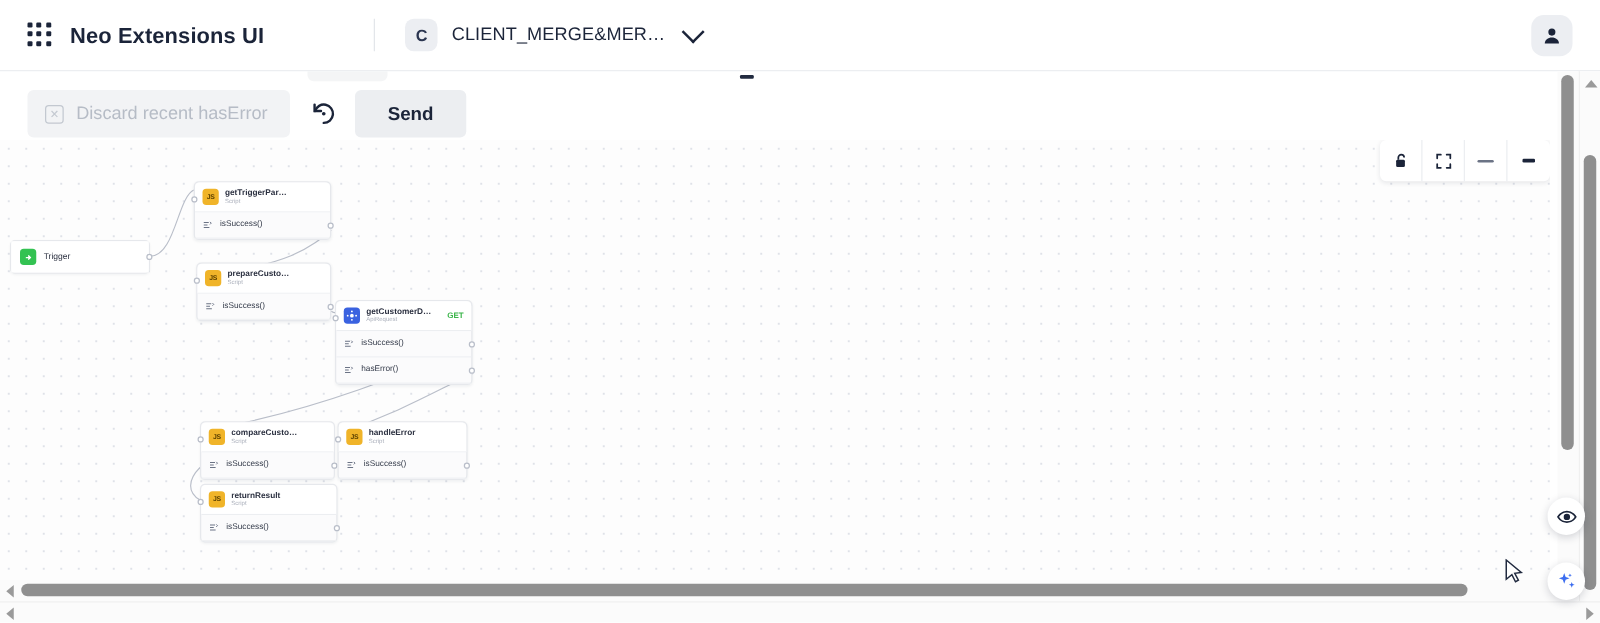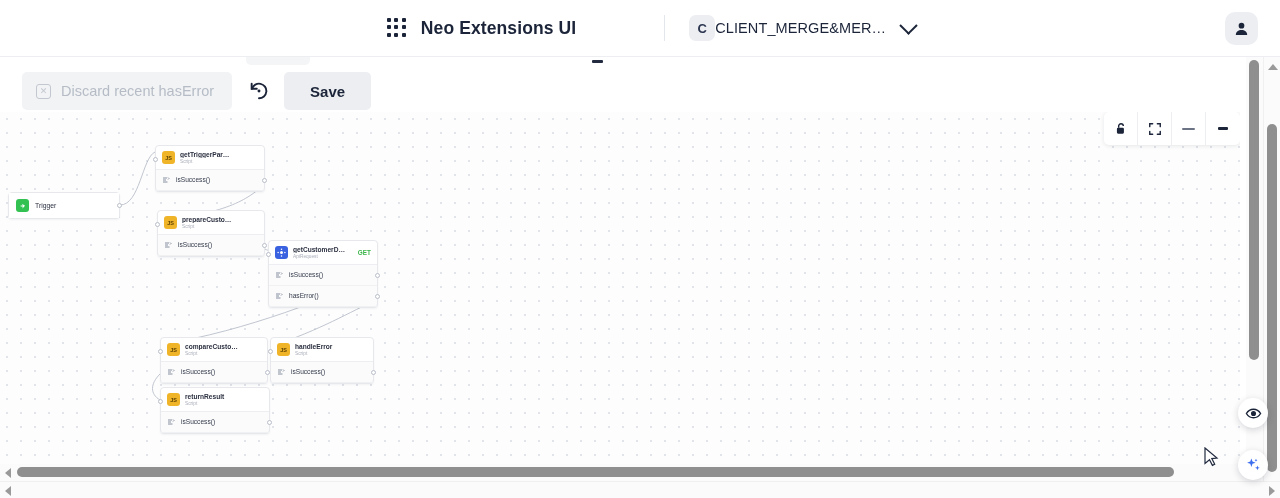--- a/index.html
+++ b/index.html
@@ -12,21 +12,20 @@
   }
 
   
   .appbar {
     position: absolute; top: 0; left: 0;
     width: 1280px; height: 57px;
     background: #ffffff;
     border-bottom: 1px solid #eceef1;
     display: flex; align-items: center;
     z-index: 40;
-    justify-content: center;
   }
   .grid-icon {
     margin-left: 22px;
     width: 20px; height: 20px;
     display: grid;
     grid-template-columns: repeat(3, 1fr);
     grid-template-rows: repeat(3, 1fr);
     gap: 2px;
     cursor: pointer;
   }
@@ -47,21 +46,21 @@
     display: flex; align-items: center;
     margin-left: 24px; cursor: pointer;
   }
   .client-avatar {
     width: 26px; height: 26px; border-radius: 7px;
     background: #eceef2; color: #2b3550;
     font-size: 13px; font-weight: bold;
     display: flex; align-items: center; justify-content: center;
   }
   .client-name {
-    font-size: 14.5px;
+    margin-left: 11px; font-size: 14.5px;
     color: #1b2439; letter-spacing: .1px;
   }
   .chev {
     margin-left: 16px; width: 13px; height: 13px;
     border-right: 2.2px solid #1b2439;
     border-bottom: 2.2px solid #1b2439;
     transform: rotate(45deg) translate(-2px,-2px);
   }
   .user-avatar {
     position: absolute; right: 22px; top: 12px;
@@ -349,21 +348,21 @@
     </button>
 
     <div class="undo-btn">
       <svg viewBox="0 0 24 24" fill="none" stroke="#1b2439" stroke-width="2.1" stroke-linecap="round">
         <path d="M12 20a8 8 0 1 0-7.6-10.4"></path>
         <path d="M4 4v5.6h5.6"></path>
         <circle cx="12" cy="12" r="1.6" fill="#1b2439" stroke="none"></circle>
       </svg>
     </div>
 
-    <button class="btn-save">Save</button>
+    <button class="btn-save">Send</button>
   </div>
 </div>
 
 <div class="canvas">
 
   <svg class="edges">
     <g fill="none" stroke="#b9bec9" stroke-width="0.9">
 
       <path d="M120 93 C 140 93, 142 46, 155 40"></path>
 

